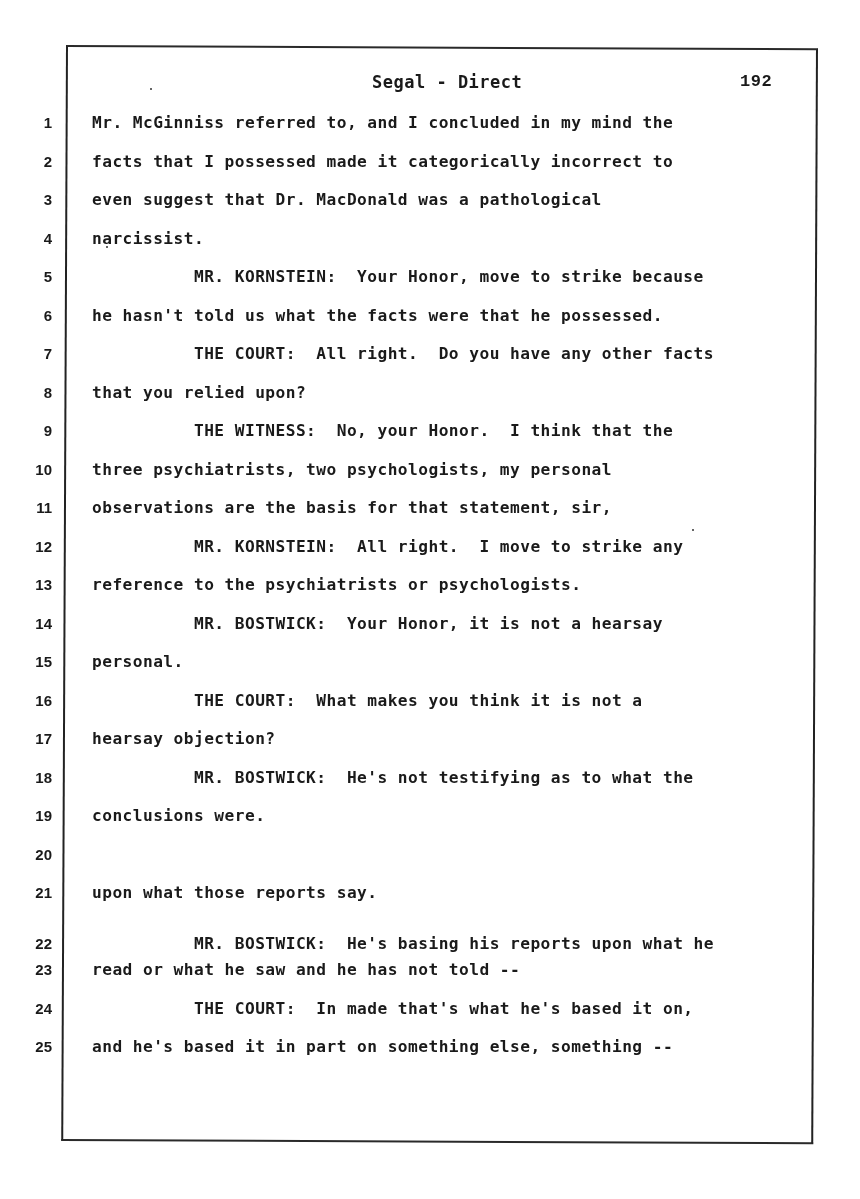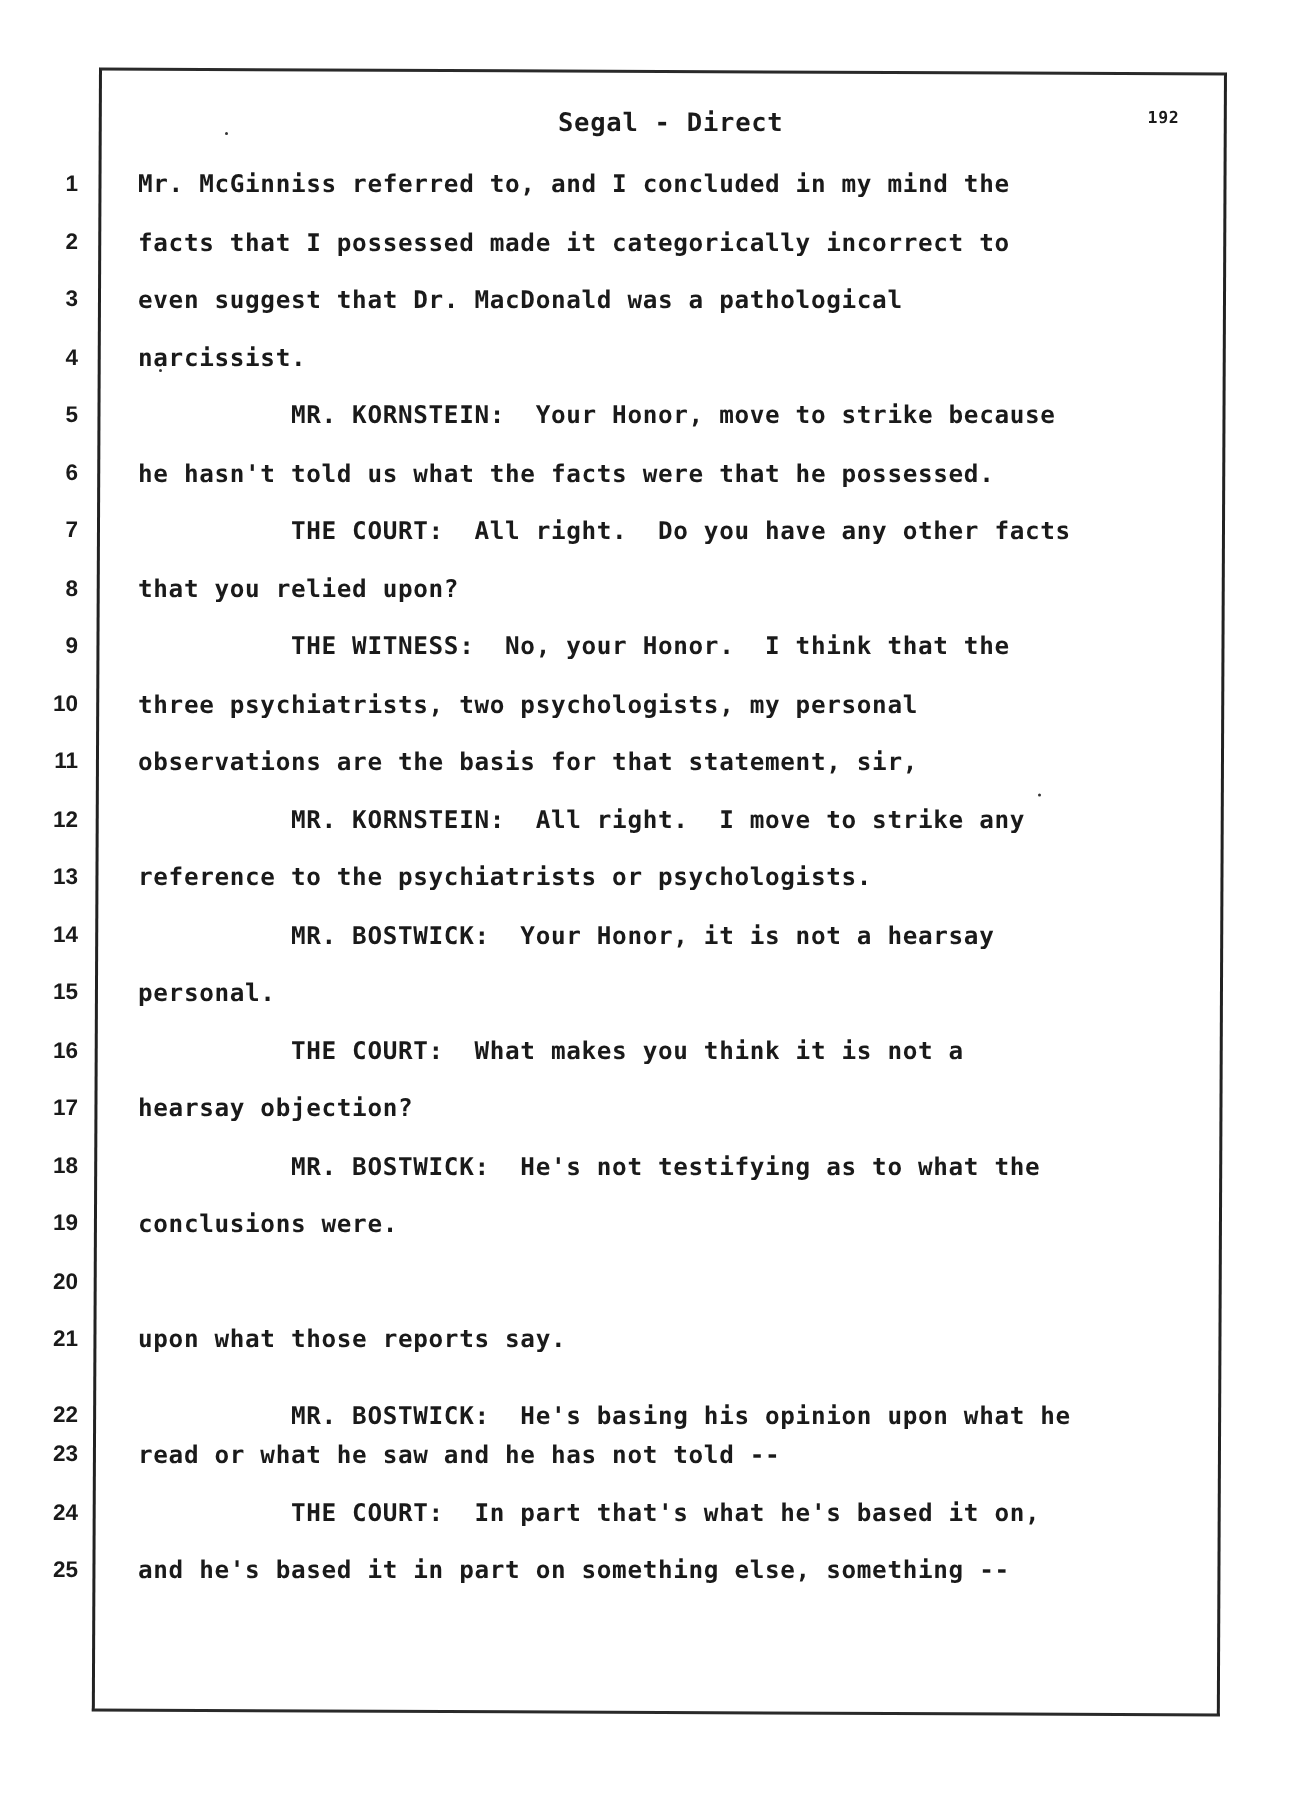--- a/index.html
+++ b/index.html
@@ -34,24 +34,25 @@
       top: 72px;
       left: 372px;
       font-size: 17px;
       font-weight: bold;
       letter-spacing: 0.5px;
       white-space: pre;
     }
     .page-number {
       position: absolute;
       top: 72px;
-      left: 765px;
-      font-size: 11px;
+      left: 740px;
+      font-size: 17px;
       font-weight: bold;
       letter-spacing: 0.5px;
+      font-family: Liberation Mono, monospace;
     }
     .stray-dot {
       position: absolute;
       width: 2px;
       height: 2px;
       background: #333;
       border-radius: 50%;
     }
     .line-row {
       position: absolute;
@@ -171,27 +172,27 @@
   </div>
   <div class="line-row" style="top:841.5px;">
     <span class="line-num">20</span>
   </div>
   <div class="line-row" style="top:880px;">
     <span class="line-num">21</span>
     <span class="line-text">upon what those reports say.</span>
   </div>
   <div class="line-row" style="top:931px;">
     <span class="line-num">22</span>
-    <span class="line-text">          MR. BOSTWICK:  He's basing his opinion upon what he</span>
+    <span class="line-text">          MR. BOSTWICK:  He's basing his reports upon what he</span>
   </div>
   <div class="line-row" style="top:957px;">
     <span class="line-num">23</span>
     <span class="line-text">read or what he saw and he has not told --</span>
   </div>
   <div class="line-row" style="top:995.5px;">
     <span class="line-num">24</span>
-    <span class="line-text">          THE COURT:  In part that's what he's based it on,</span>
+    <span class="line-text">          THE COURT:  In made that's what he's based it on,</span>
   </div>
   <div class="line-row" style="top:1034px;padding-left:28px;">
     <span class="line-num">25</span>
     <span class="line-text">and he's based it in part on something else, something --</span>
   </div>
 </div>
 
 </body></html>

